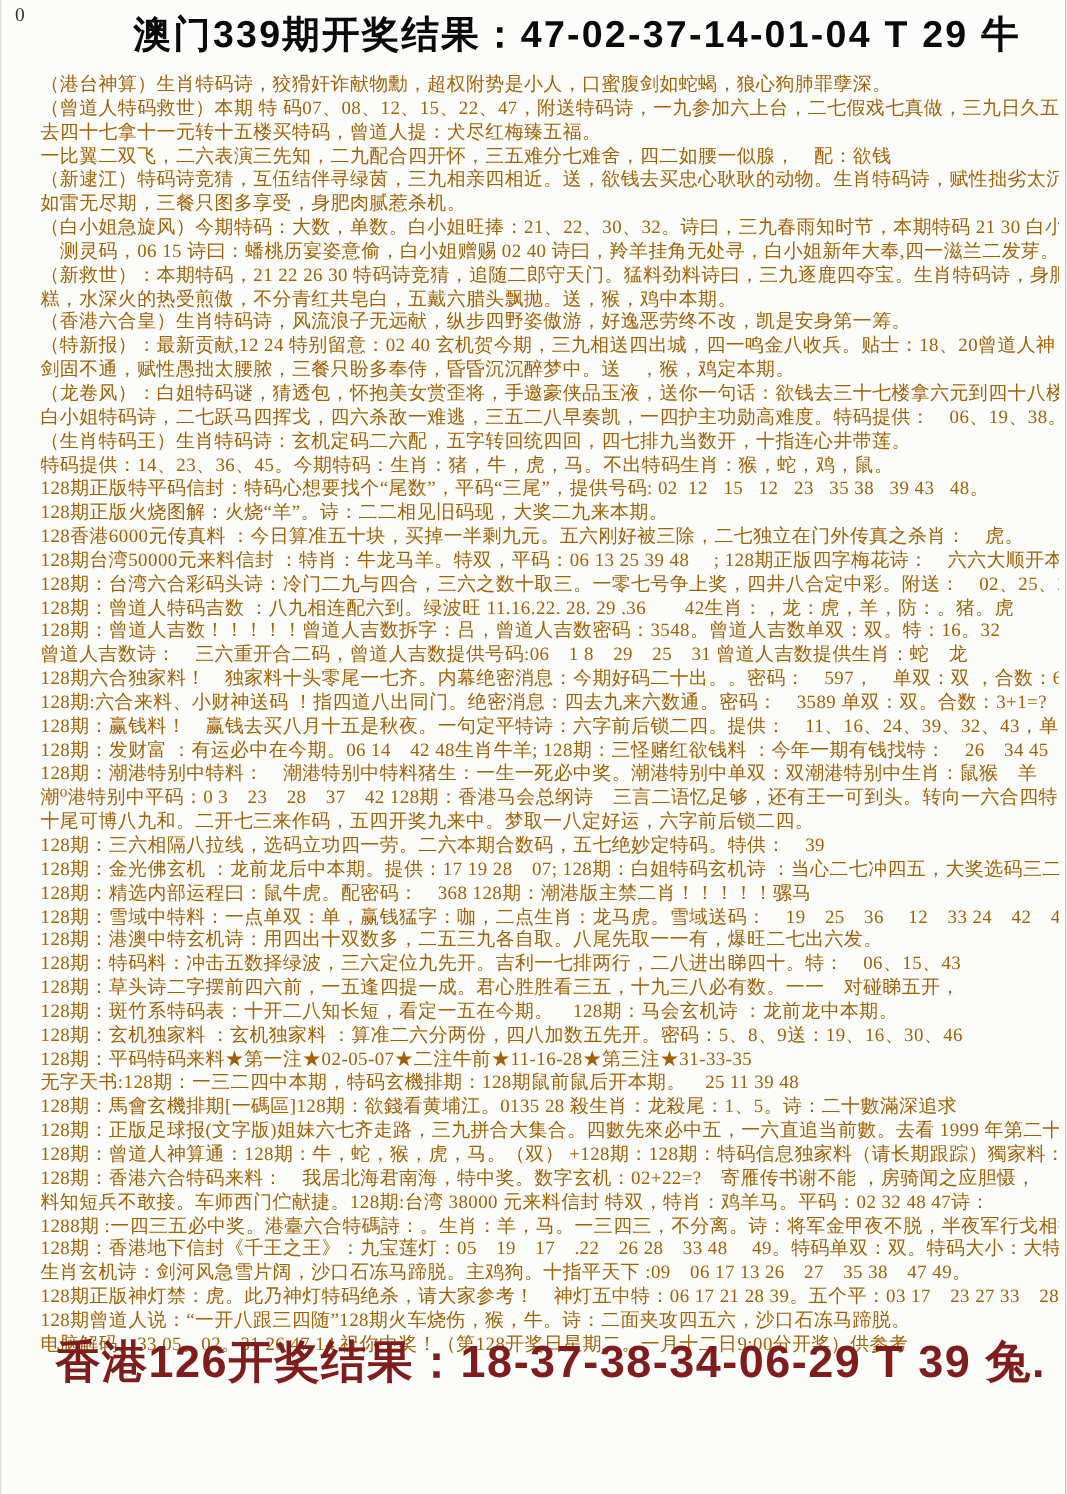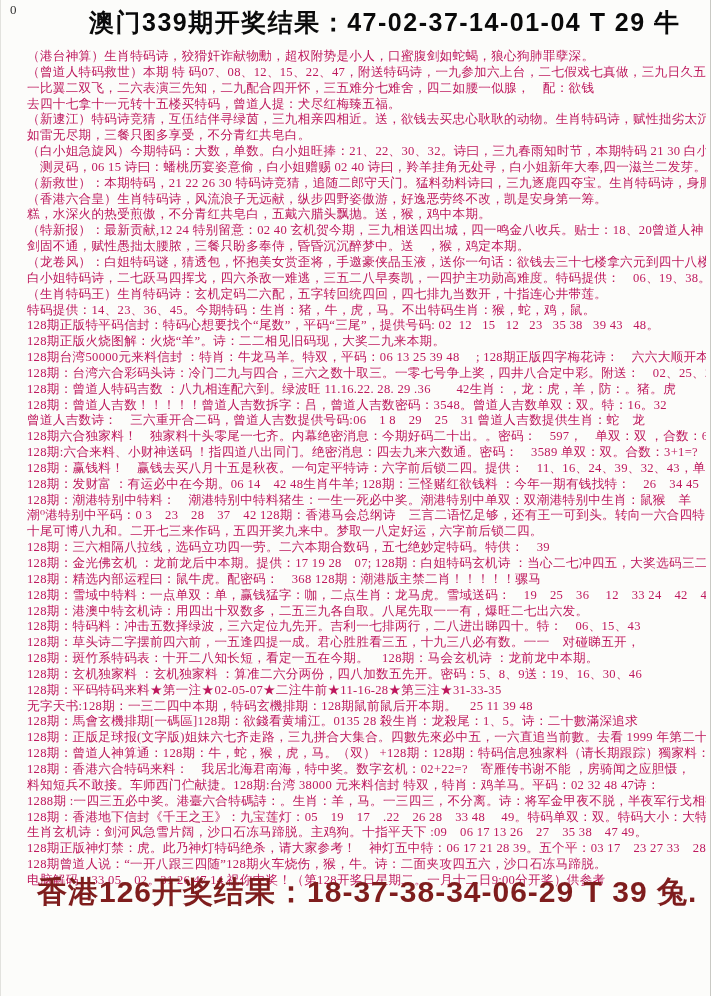--- a/index.html
+++ b/index.html
@@ -27,21 +27,21 @@
     white-space:pre;color:#0a0a0a;
   }
   .body-text{
     padding:6px 4px 0 26px;
     overflow:hidden;
   }
   .tl{
     font-size:12.6px;line-height:15.85px;
     white-space:pre;overflow:hidden;
     letter-spacing:0.3px;
-    color:#be185d;
+    color:#a16207;
   }
   .footer-title{
     position:relative;z-index:2;
     margin:-17px 0 0 0;padding:0 0 0 36px;
     font-family:"Liberation Sans","DejaVu Sans",sans-serif;
     font-weight:bold;font-size:30px;letter-spacing:1px;
     white-space:pre;color:#7f1d1d;
   }
 </style>
 </head>
@@ -49,37 +49,38 @@
 
 <div class="page">
 
   <div class="corner-mark">0</div>
 
   <h1 class="main-title">澳门339期开奖结果：47-02-37-14-01-04 T 29 牛</h1>
 
   <div id="body-lines" class="body-text">
       <div class="tl">（港台神算）生肖特码诗，狡猾奸诈献物勳，超权附势是小人，口蜜腹剑如蛇蝎，狼心狗肺罪孽深。</div>
       <div class="tl">（曾道人特码救世）本期 特 码07、08、12、15、22、47，附送特码诗，一九参加六上台，二七假戏七真做，三九日久五生情，四</div>
+      <div class="tl">去四十七拿十一元转十五楼买特码，曾道人提：犬尽红梅臻五福。</div>
       <div class="tl">一比翼二双飞，二六表演三先知，二九配合四开怀，三五难分七难舍，四二如腰一似腺，　配：欲钱</div>
-      <div class="tl">去四十七拿十一元转十五楼买特码，曾道人提：犬尽红梅臻五福。</div>
       <div class="tl">（新逮江）特码诗竞猜，互伍结伴寻绿茵，三九相亲四相近。送，欲钱去买忠心耿耿的动物。生肖特码诗，赋性拙劣太沉劣，鼾声</div>
-      <div class="tl">如雷无尽期，三餐只图多享受，不分青红共皂白。</div>
+      <div class="tl">如雷无尽期，三餐只图多享受，身肥肉腻惹杀机。</div>
       <div class="tl">（白小姐急旋风）今期特码：大数，单数。白小姐旺捧：21、22、30、32。诗曰，三九春雨知时节，本期特码 21 30 白小姐预</div>
       <div class="tl">　测灵码，06 15 诗曰：蟠桃历宴姿意偷，白小姐赠赐 02 40 诗曰，羚羊挂角无处寻，白小姐新年大奉,四一滋兰二发芽。</div>
       <div class="tl">（新救世）：本期特码，21 22 26 30 特码诗竞猜，追随二郎守天门。猛料劲料诗曰，三九逐鹿四夺宝。生肖特码诗，身肥肉腻命糟</div>
+      <div class="tl">糕，水深火的热受煎傲，不分青红共皂白，五戴六腊头飘抛。送，猴，鸡中本期。</div>
       <div class="tl">（香港六合皇）生肖特码诗，风流浪子无远献，纵步四野姿傲游，好逸恶劳终不改，凯是安身第一筹。</div>
-      <div class="tl">糕，水深火的热受煎傲，不分青红共皂白，五戴六腊头飘抛。送，猴，鸡中本期。</div>
       <div class="tl">（特新报）：最新贡献,12 24 特别留意：02 40 玄机贺今期，三九相送四出城，四一鸣金八收兵。贴士：18、20曾道人神，刻舟求</div>
       <div class="tl">剑固不通，赋性愚拙太腰脓，三餐只盼多奉侍，昏昏沉沉醉梦中。送　，猴，鸡定本期。</div>
       <div class="tl">（龙卷风）：白姐特码谜，猜透包，怀抱美女赏歪将，手邀豪侠品玉液，送你一句话：欲钱去三十七楼拿六元到四十八楼买特码。</div>
       <div class="tl">白小姐特码诗，二七跃马四挥戈，四六杀敌一难逃，三五二八早奏凯，一四护主功勋高难度。特码提供：　06、19、38。</div>
       <div class="tl">（生肖特码王）生肖特码诗：玄机定码二六配，五字转回统四回，四七排九当数开，十指连心井带莲。</div>
       <div class="tl">特码提供：14、23、36、45。今期特码：生肖：猪，牛，虎，马。不出特码生肖：猴，蛇，鸡，鼠。</div>
       <div class="tl">128期正版特平码信封：特码心想要找个“尾数”，平码“三尾”，提供号码: 02  12   15   12   23   35 38   39 43   48。</div>
       <div class="tl">128期正版火烧图解：火烧“羊”。诗：二二相见旧码现，大奖二九来本期。</div>
+      <div class="tl">128香港6000元传真料 ：今日算准五十块，买掉一半剩九元。五六刚好被三除，二七独立在门外传真之杀肖：　虎。</div>
       <div class="tl">128期台湾50000元来料信封 ：特肖：牛龙马羊。特双，平码：06 13 25 39 48 　; 128期正版四字梅花诗：　六六大顺开本期。</div>
       <div class="tl">128期：台湾六合彩码头诗：冷门二九与四合，三六之数十取三。一零七号争上奖，四井八合定中彩。附送：　02、25、27</div>
       <div class="tl">128期：曾道人特码吉数 ：八九相连配六到。绿波旺 11.16.22. 28. 29 .36　　42生肖：，龙：虎，羊，防：。猪。虎</div>
       <div class="tl">128期：曾道人吉数！！！！！曾道人吉数拆字：吕，曾道人吉数密码：3548。曾道人吉数单双：双。特：16。32</div>
       <div class="tl">曾道人吉数诗：　三六重开合二码，曾道人吉数提供号码:06　1 8　29　25　31 曾道人吉数提供生肖：蛇　龙</div>
       <div class="tl">128期六合独家料！　独家料十头零尾一七齐。内幕绝密消息：今期好码二十出。。密码：　597，　单双：双 ，合数：6+7=?</div>
       <div class="tl">128期:六合来料、小财神送码 ！指四道八出同门。绝密消息：四去九来六数通。密码：　3589 单双：双。合数：3+1=?</div>
       <div class="tl">128期：赢钱料！　赢钱去买八月十五是秋夜。一句定平特诗：六字前后锁二四。提供：　11、16、24、39、32、43，单双：单</div>
       <div class="tl">128期：发财富 ：有运必中在今期。06 14　42 48生肖牛羊; 128期：三怪赌红欲钱料 ：今年一期有钱找特：　26　34 45</div>
       <div class="tl">128期：潮港特别中特料：　潮港特别中特料猪生：一生一死必中奖。潮港特别中单双：双潮港特别中生肖：鼠猴　羊　　马龙</div>

